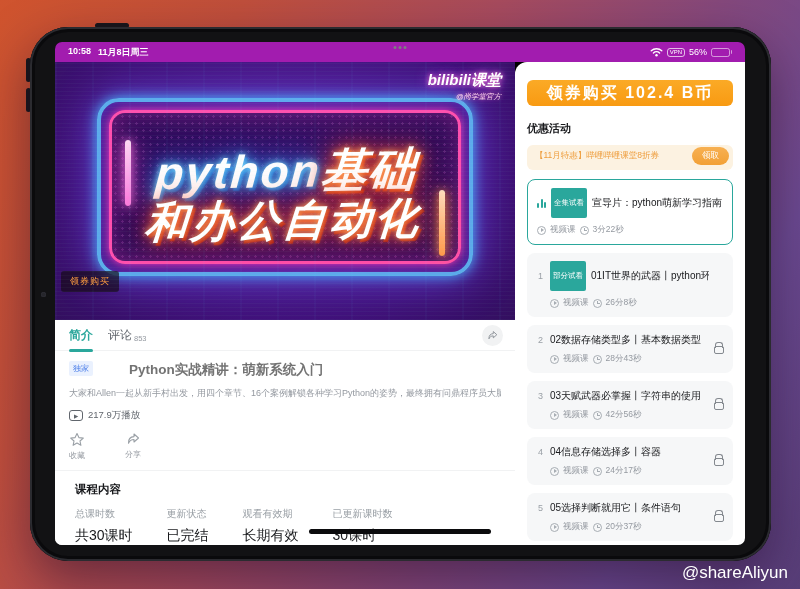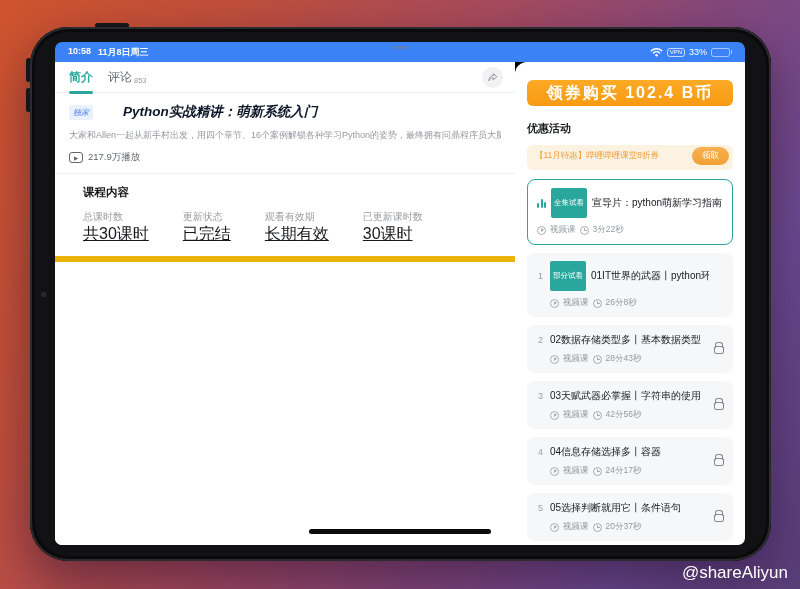--- a/index.html
+++ b/index.html
@@ -11,36 +11,36 @@
   .hw-btn { position:absolute; background:#17171a; border-radius:3px; }
   .ipad { position:absolute; left:30px; top:27px; width:741px; height:534px;
     background:#121214; border-radius:38px;
     box-shadow:0 20px 50px rgba(35,10,40,.5), inset 0 0 0 2px #2b2b30, inset 0 0 0 5px #0a0a0c; }
   .cam-dot { position:absolute; left:11px; top:265px; width:5px; height:5px; border-radius:50%;
     background:#26262c; box-shadow:inset 0 0 1px #4a4a55; }
   .screen { position:absolute; left:25px; top:15px; width:690px; height:503px;
     background:#000; border-radius:7px; overflow:hidden; }
 
   
-  .statusbar { position:relative; height:20px; background:#3b82f6; color:#fff;
+  .statusbar { position:relative; height:20px; background:#a21caf; color:#fff;
     display:flex; align-items:center; font-size:9px; }
   .sb-left { display:flex; gap:7px; padding-left:13px; font-weight:bold; }
   .sb-dots { position:absolute; left:50%; top:4px; transform:translateX(-50%); display:flex; gap:2px; }
   .sb-dots i { width:3px; height:3px; border-radius:50%; background:#7d7d82; }
   .sb-right { margin-left:auto; display:flex; align-items:center; gap:4px; padding-right:13px; }
   .vpn-badge { font-size:6px; border:1px solid rgba(255,255,255,.7); border-radius:3px;
     padding:0 2px; line-height:7px; color:#fff; }
   .battery { display:flex; align-items:center; }
   .batt-body { width:19px; height:9px; border:1px solid rgba(255,255,255,.55); border-radius:2.5px; padding:1px; }
   .batt-fill { width:92%; height:100%; background:#fff; border-radius:1px; }
   .batt-tip { width:1.5px; height:3.5px; background:rgba(255,255,255,.55); border-radius:0 1px 1px 0; margin-left:.5px; }
 
   
   .app-body { display:flex; height:483px; background:#000; }
-  .left-col { width:460px; background:#fff; display:flex; flex-direction:row; }
+  .left-col { width:460px; background:#fff; display:flex; flex-direction:column; }
   .right-col { width:230px; background:#fff; border-top-left-radius:12px; padding:12px 12px 0; }
 
   
   .video { position:relative; height:258px; overflow:hidden;
     background:radial-gradient(120% 150% at 50% 42%, #5b21a0 0%, #41127b 38%, #250b44 74%, #150628 100%); }
   .video::after { content:''; position:absolute; inset:0;
     background:repeating-linear-gradient(0deg, rgba(140,255,190,.035) 0 1px, transparent 1px 4px),
                repeating-linear-gradient(90deg, rgba(90,220,255,.03) 0 2px, transparent 2px 37px); }
   .frame-outer { position:absolute; left:42px; top:36px; right:42px; bottom:44px; border-radius:22px;
     border:4px solid rgba(96,200,255,.85);
@@ -70,34 +70,34 @@
   .tabs { position:relative; height:31px; display:flex; align-items:center; padding:0 14px;
     border-bottom:1px solid #f1f2f3; }
   .tab-intro { position:relative; color:#2aa79c; font-weight:bold; font-size:12px; }
   .tab-intro::after { content:''; position:absolute; left:50%; transform:translateX(-50%);
     bottom:-8px; width:24px; height:3px; border-radius:2px; background:#2aa79c; }
   .tab-comments { margin-left:15px; color:#61666d; font-size:12px; display:flex; align-items:flex-end; }
   .tab-cnt { font-size:7.5px; color:#9499a0; margin-left:2px; padding-bottom:1px; }
   .share-circle { position:absolute; right:12px; top:5px; width:21px; height:21px; border-radius:50%;
     background:#f1f2f3; display:flex; align-items:center; justify-content:center; }
   .course-info { padding:10px 14px 9px; border-bottom:1px solid #f1f2f3; }
-  .title-row { display:flex; align-items:center; gap:12px;font-style:italic; }
+  .title-row { display:flex; align-items:flex-start; gap:18px; }
   .badge-ex { font-size:8px; color:#4a7de8; background:#eaf1fe; padding:2px 4px; border-radius:2px; white-space:nowrap; }
-  .course-title { font-size:13.5px; font-weight:bold; color:#0f172a;padding-left:18px; }
+  .course-title { font-size:13.5px; font-weight:bold; color:#737373;padding-left:18px; }
   .course-desc { margin-top:8px; font-size:9px; color:#9499a0; white-space:nowrap; overflow:hidden; }
   .plays { margin-top:9px; display:flex; align-items:center; gap:5px; font-size:9.5px; color:#61666d; }
   .ic-playbadge { width:14px; height:11px; border:1px solid #61666d; border-radius:3px;
     display:flex; align-items:center; justify-content:center; font-size:5.5px; color:#61666d; font-style:normal; }
   .actions { display:flex; gap:40px; margin-top:10px; }
   .action { display:flex; flex-direction:column; align-items:center; gap:3px; font-size:8px; color:#9499a0; }
-  .sec { padding:11px 28px; border-bottom:6px solid #eab308; }
+  .sec { padding:11px 20px; border-bottom:6px solid #eab308; }
   .sec-title { font-size:11.5px; font-weight:bold; color:#18191c; }
   .stats { display:flex; gap:34px; margin-top:10px; }
   .stat-lbl { font-size:10px; color:#9aa0a6; }
-  .stat-val { font-size:16px; color:#18191c; font-weight:500;text-decoration:underline; }
+  .stat-val { font-size:14px; color:#18191c; margin-top:6px; font-weight:500; }
   .home-indicator { position:absolute; left:50%; transform:translateX(-50%); bottom:11px;
     width:182px; height:5px; border-radius:3px; background:#0b0b0d; }
 
   
   .buy-btn { margin-top:6px; height:26px; border-radius:6px; background:linear-gradient(#fbaa26,#f89a12);
     color:#fff; font-size:16px; font-weight:bold; letter-spacing:2px;
     display:flex; align-items:center; justify-content:center; }
   .promo-title, .catalog-title { margin-top:15px; font-size:11px; font-weight:bold; color:#18191c; }
   .coupon-row { margin-top:9px; background:#fcf2e1; border-radius:6px; height:25px;
     display:flex; align-items:center; padding:0 4px 4px 8px; }
@@ -152,21 +152,21 @@
             <i></i>
             <i></i>
           </div>
         <div class="sb-right">
           <svg width="13" height="10" viewBox="0 0 16 12">
             <path d="M1.5 4.5 A9.5 9.5 0 0 1 14.5 4.5" stroke="#fff" stroke-width="1.7" fill="none" stroke-linecap="round"></path>
             <path d="M4.2 7.2 A5.6 5.6 0 0 1 11.8 7.2" stroke="#fff" stroke-width="1.7" fill="none" stroke-linecap="round"></path>
             <circle cx="8" cy="10" r="1.5" fill="#fff"></circle>
           </svg>
           <span class="vpn-badge">VPN</span>
-          <span>33%</span>
+          <span>56%</span>
           <span class="battery">
             <span class="batt-body"><span class="batt-fill"></span></span>
               <span class="batt-tip"></span>
           </span>
         </div>
       </div>
 
       <div class="app-body">
 
         <div class="left-col">
@@ -207,20 +207,34 @@
             <div class="course-info">
               <div class="title-row">
                 <span class="badge-ex">独家</span>
                 <span class="course-title">Python实战精讲：萌新系统入门</span>
               </div>
               <div class="course-desc">大家和Allen一起从新手村出发，用四个章节、16个案例解锁各种学习Python的姿势，最终拥有问鼎程序员大脑的资格。</div>
               <div class="plays">
                 <i class="ic-playbadge">▶</i>
                 <span>217.9万播放</span>
               </div>
+              <div class="actions">
+                <div class="action">
+                  <svg width="16" height="15" viewBox="0 0 16 15">
+                    <path d="M8 1.6 L9.9 5.6 L14.3 6.1 L11 9 L11.9 13.3 L8 11.1 L4.1 13.3 L5 9 L1.7 6.1 L6.1 5.6 Z" fill="none" stroke="#9aa0a6" stroke-width="1.1" stroke-linejoin="round"></path>
+                  </svg>
+                  <span>收藏</span>
+                </div>
+                <div class="action">
+                  <svg width="16" height="14" viewBox="0 0 14 14">
+                    <path d="M8 2 L12.5 6 L8 10 L8 7.5 C5 7.5 3.4 9 2.5 11.2 C2.3 7 4.5 4.8 8 4.6 Z" fill="none" stroke="#9aa0a6" stroke-width="1.1" stroke-linejoin="round"></path>
+                  </svg>
+                  <span>分享</span>
+                </div>
+              </div>
             </div>
 
             <div class="sec">
               <div class="sec-title">课程内容</div>
               <div class="stats">
                 <div class="stat">
                   <div class="stat-lbl">总课时数</div>
                   <div class="stat-val">共30课时</div>
                 </div>
                 <div class="stat">

